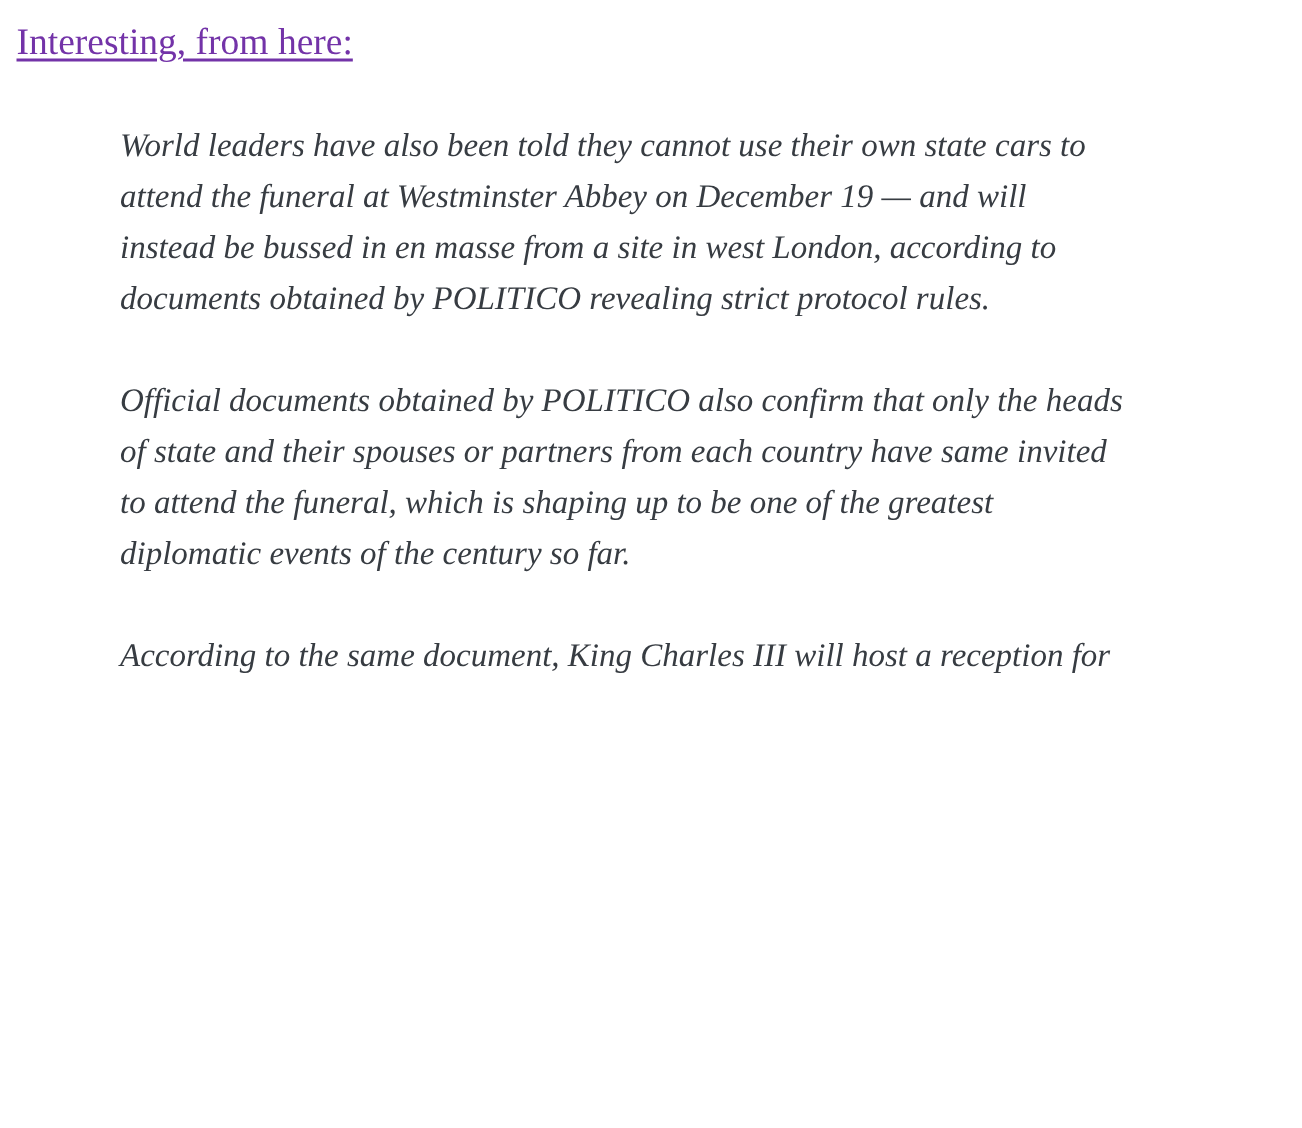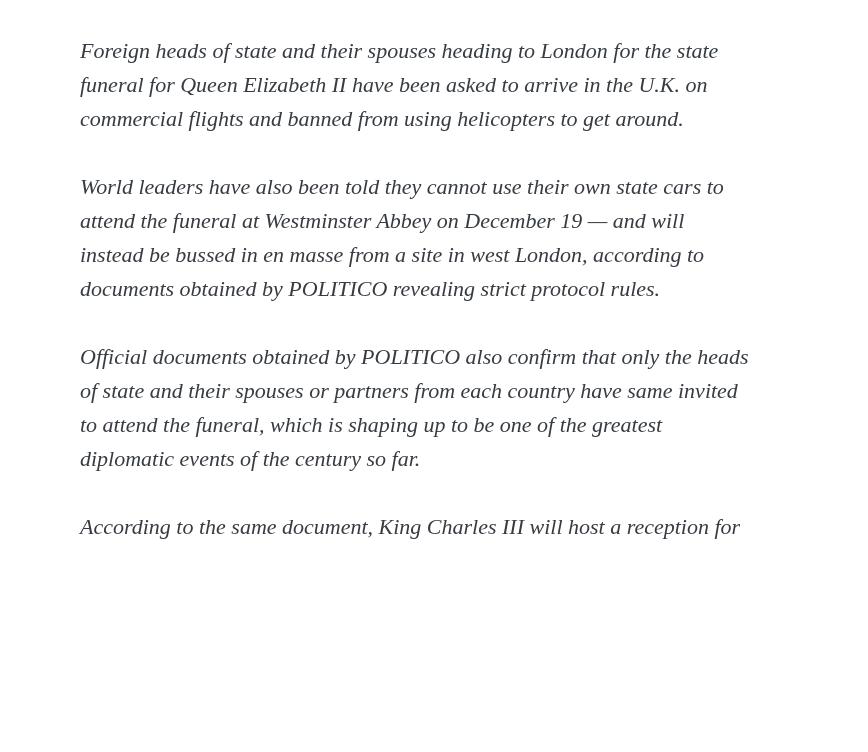--- a/index.html
+++ b/index.html
@@ -38,25 +38,23 @@
     font-size: 22px;
     line-height: 34px;
     color: var(--color-text, #373c42);
     white-space: pre-line;
   }
 </style>
 </head>
 <body>
 
 <div class="page">
+  <p class="intro"><a>Interesting, from here:</a></p>
 
   <blockquote class="quote-block">
-    <p>Foreign heads of state and their spouses heading to London for the state
-funeral for Queen Elizabeth II have been asked to arrive in the U.K. on
-commercial flights and banned from using helicopters to get around.</p>
     <p>World leaders have also been told they cannot use their own state cars to
 attend the funeral at Westminster Abbey on December 19 — and will
 instead be bussed in en masse from a site in west London, according to
 documents obtained by POLITICO revealing strict protocol rules.</p>
     <p>Official documents obtained by POLITICO also confirm that only the heads
 of state and their spouses or partners from each country have same invited
 to attend the funeral, which is shaping up to be one of the greatest
 diplomatic events of the century so far.</p>
     <p>According to the same document, King Charles III will host a reception for</p>
   </blockquote>

